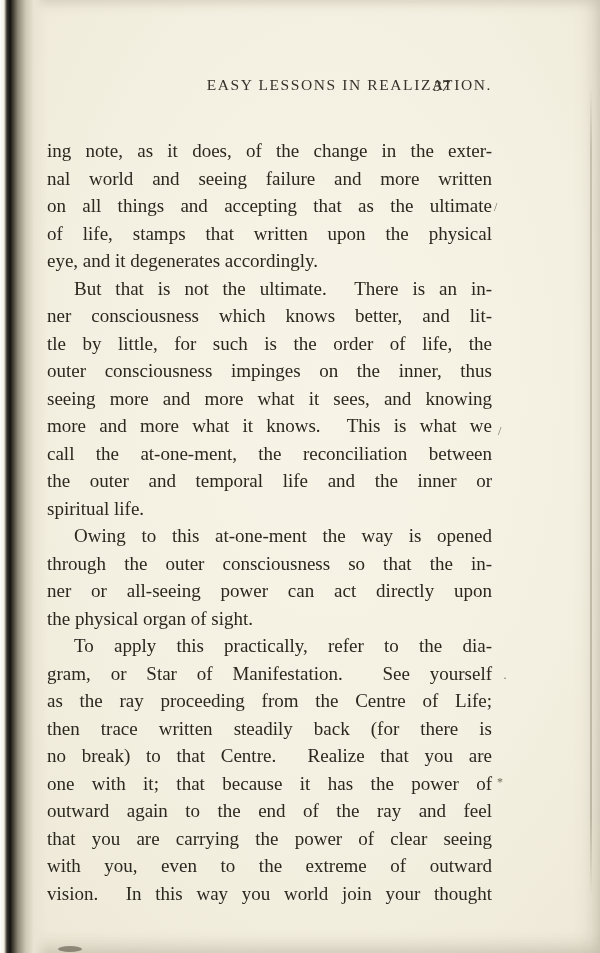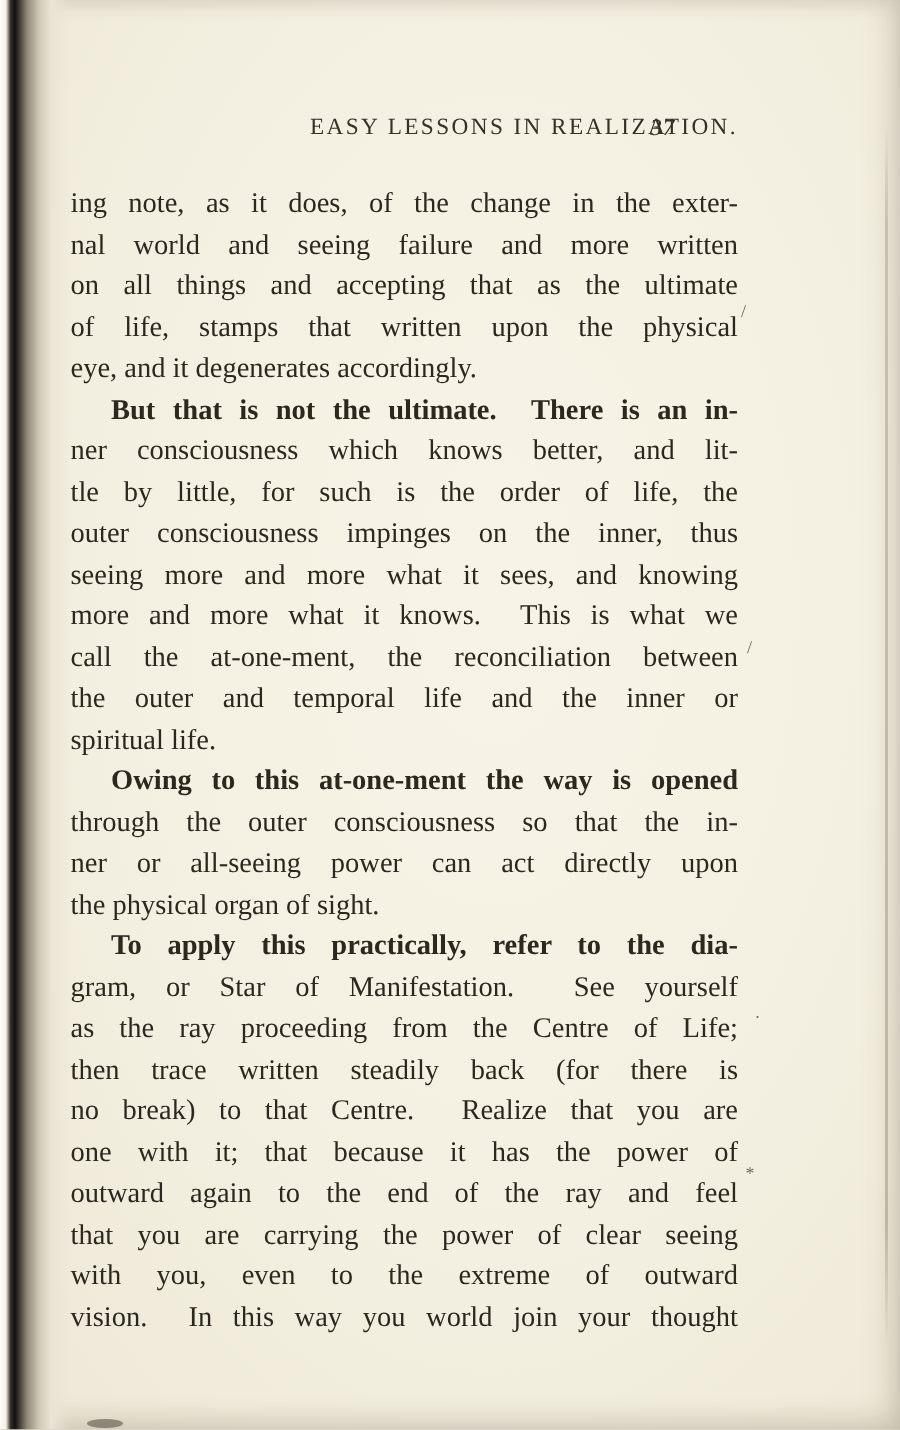--- a/index.html
+++ b/index.html
@@ -43,37 +43,36 @@
     font-size:15.5px;
     letter-spacing:1.6px;
     color:#36312a;
     white-space:nowrap;
   }
   .pagenum {
     position:absolute; right:42px; top:1px;
     letter-spacing:.5px; font-size:15.5px;font-style:italic;
   }
   .body {
-    margin-top:24px;
+    margin-top:39px;
     font-size:19px;
     color:#2c2820;
   }
   .line {
     height:27.5px;
     line-height:27.5px;
     white-space:pre-wrap;
     text-align:justify;
     text-align-last:justify;
   }
   .line-last {
     text-align-last:left;
   }
   .line-indent {
     text-indent:27px;
-    font-weight:bold;
   }
   .mark {
     position:absolute;
     font-size:12px;
     color:#6f695a;
     line-height:12px;
   }
 </style>
 </head>
 <body>

